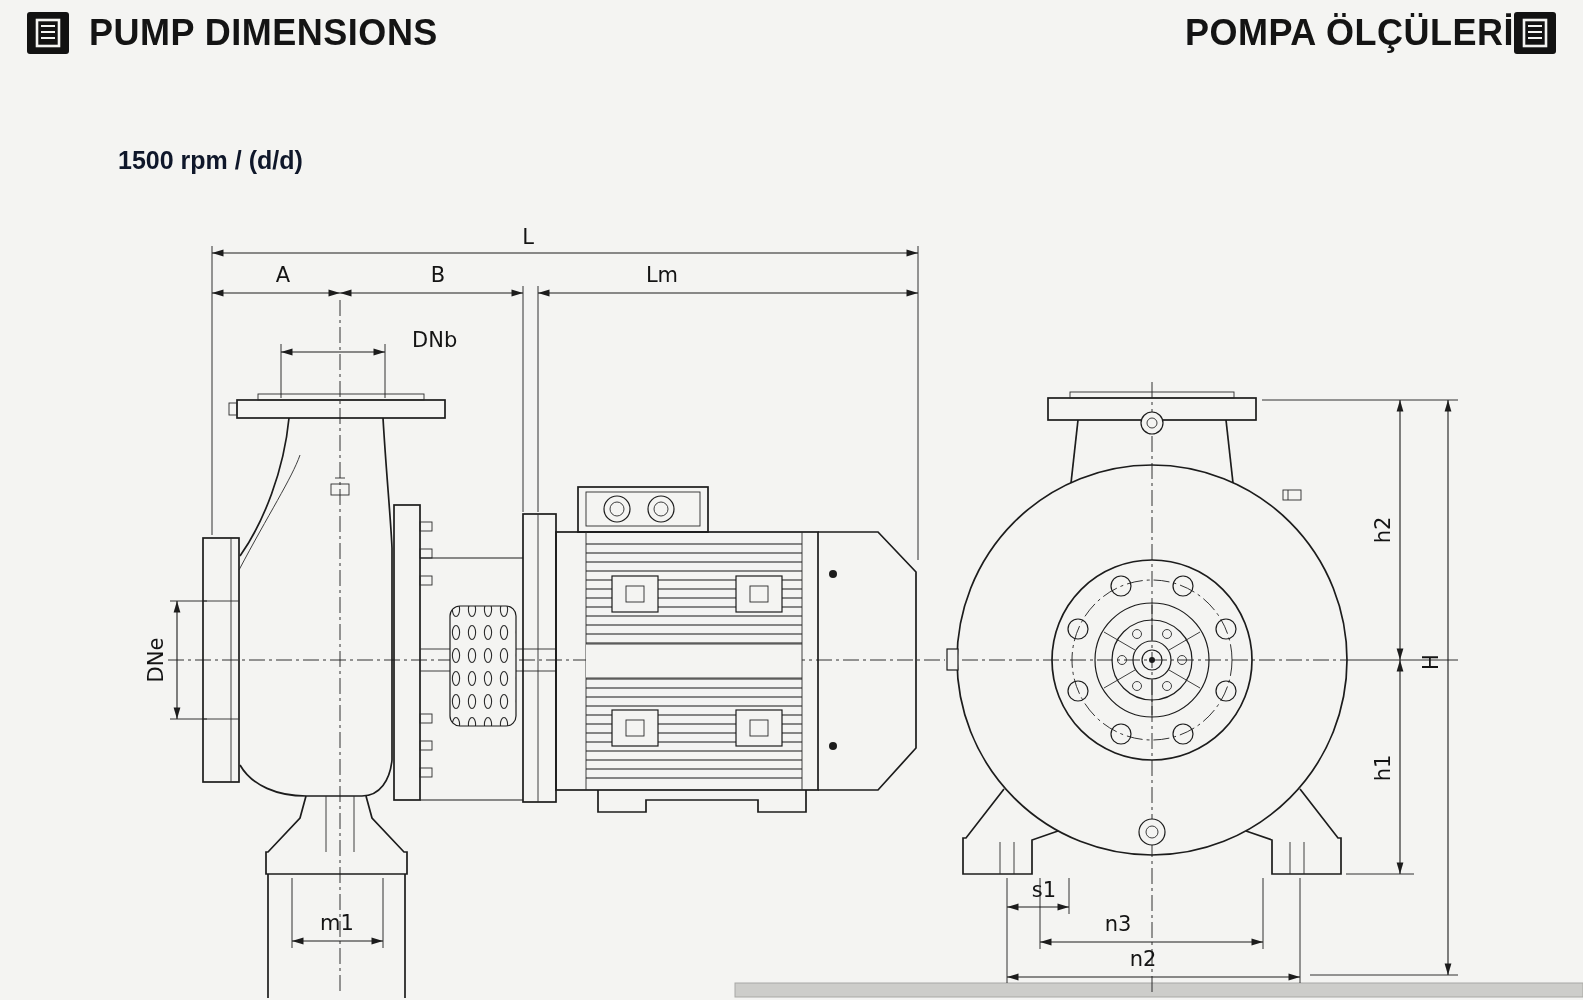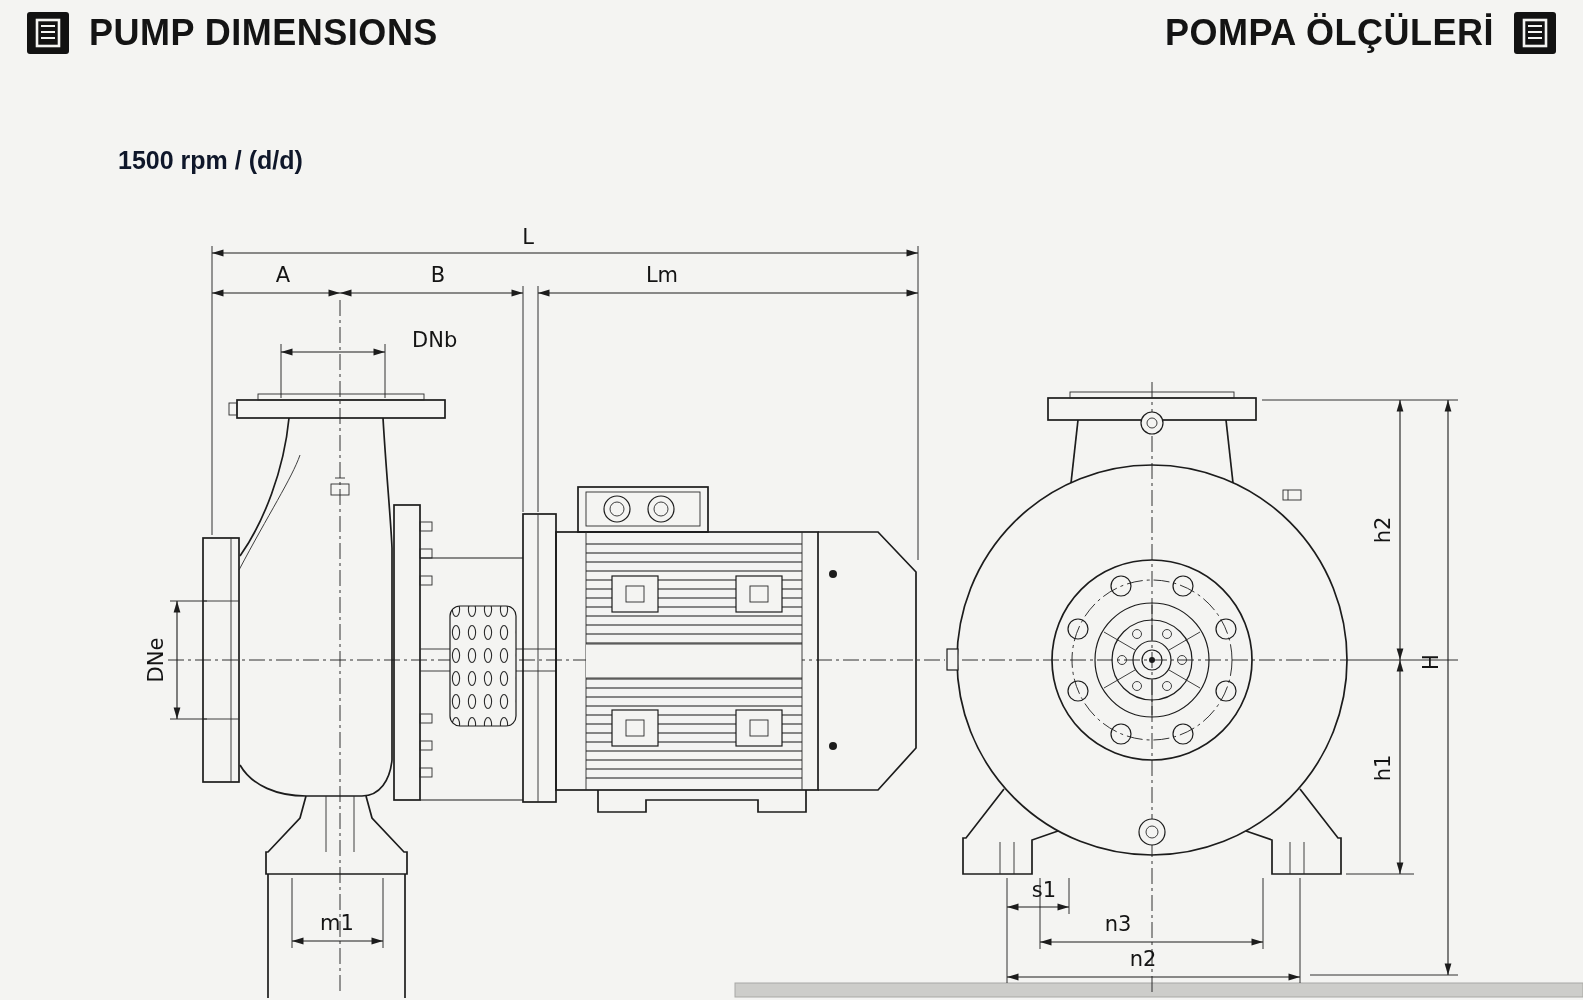--- a/index.html
+++ b/index.html
@@ -3,21 +3,21 @@
 <meta charset="utf-8">
 <style>
   html,body{margin:0;padding:0;}
   body{
     width:1583px;height:1000px;overflow:hidden;position:relative;
     background:#f4f4f2;
     font-family:"Liberation Sans",sans-serif;color:#161616;
   }
   header{position:absolute;top:0;left:0;width:100%;height:70px;}
   .hdr-left{position:absolute;left:27px;top:12px;display:flex;align-items:center;gap:20px;}
-  .hdr-right{position:absolute;right:27px;top:12px;display:flex;gap:20px;}
+  .hdr-right{position:absolute;right:27px;top:12px;display:flex;}
   .page-title{font-size:36px;font-weight:bold;letter-spacing:.5px;margin:0;color:#141414;}
   .doc-icon{display:inline-block;width:42px;height:42px;}
   .subtitle{position:absolute;left:118px;top:146px;font-size:25px;font-weight:600;color:#0f172a;}
   svg.drawing{position:absolute;left:0;top:0;}
   .out{fill:none;stroke:#1c1c1c;stroke-width:1.7;}
   .med{fill:none;stroke:#1c1c1c;stroke-width:1.2;}
   .thin{fill:none;stroke:#2a2a2a;stroke-width:0.9;}
   .dim{fill:none;stroke:#1c1c1c;stroke-width:1.1;}
   .ext{fill:none;stroke:#1c1c1c;stroke-width:0.9;}
   .cl{fill:none;stroke:#1c1c1c;stroke-width:0.9;stroke-dasharray:16 4 3 4;}

